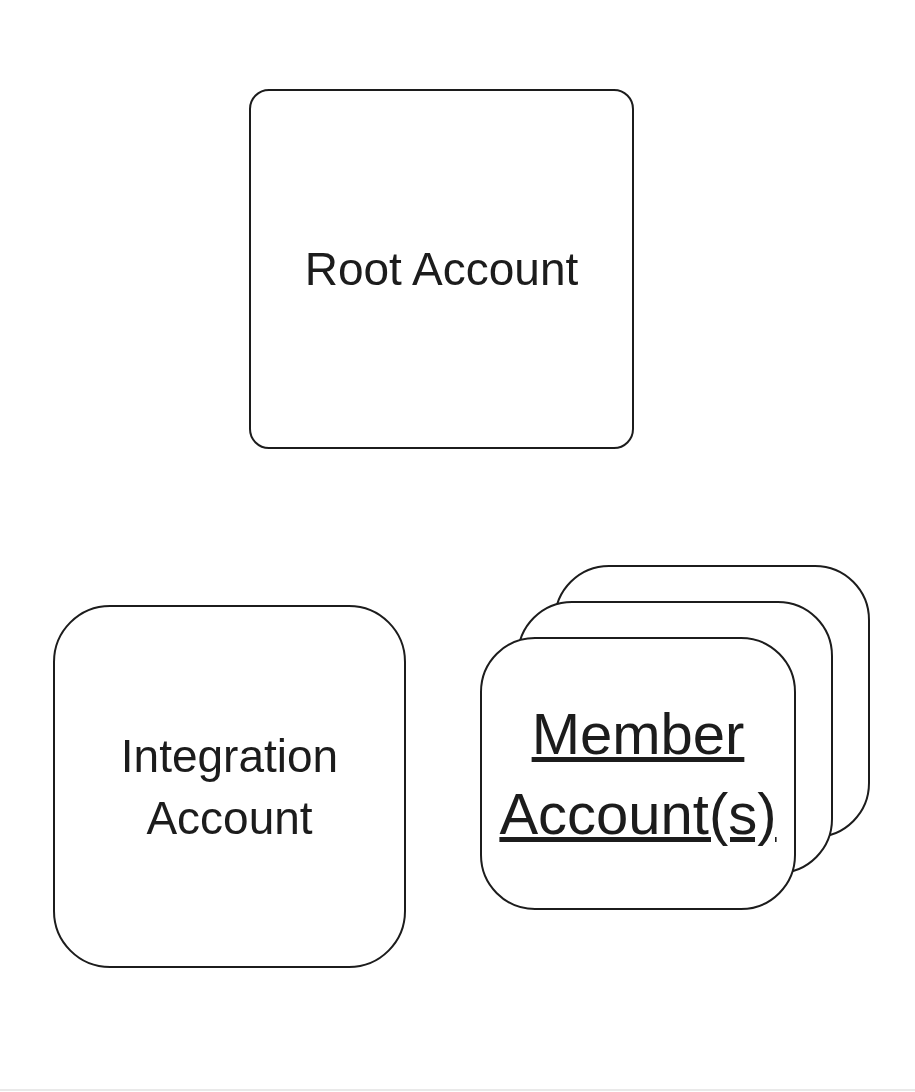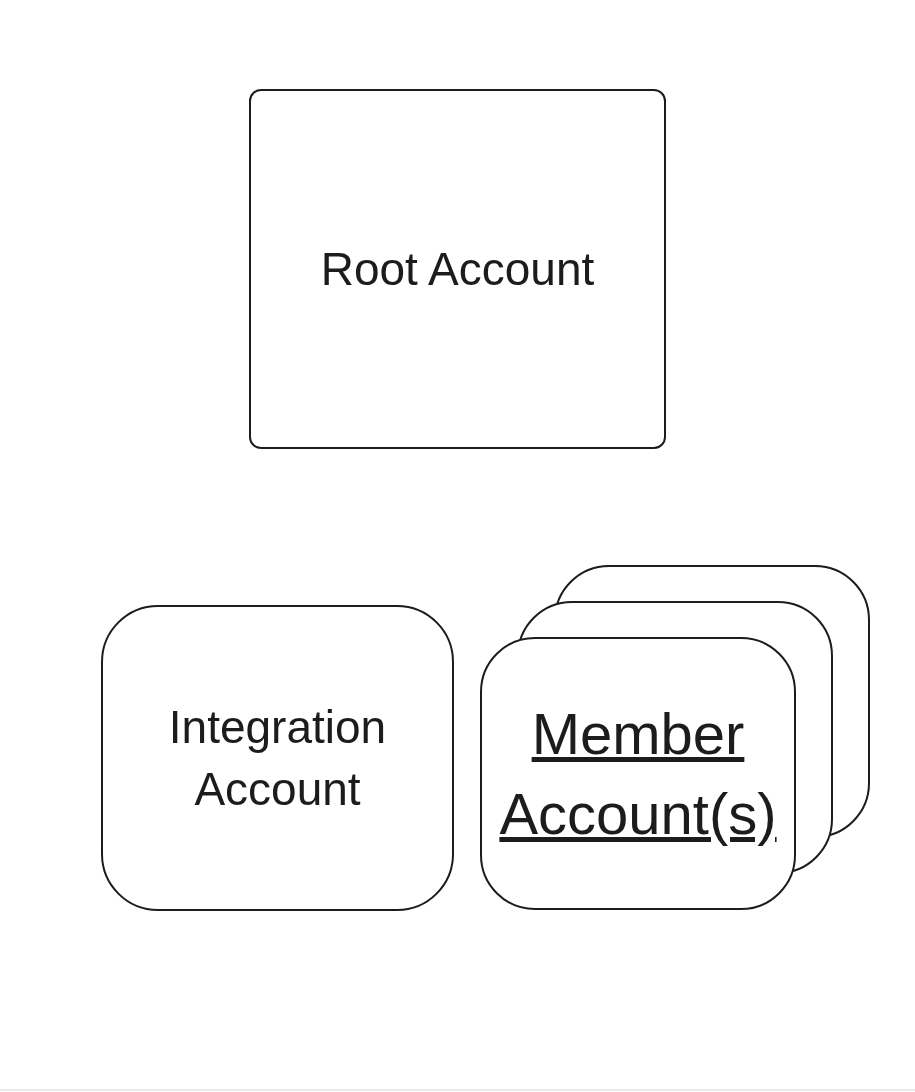--- a/index.html
+++ b/index.html
@@ -23,35 +23,34 @@
     display: flex;
     align-items: center;
     justify-content: center;
     text-align: center;
     color: #1c1c1c;
     white-space: pre-line;
   }
   .node--root {
     left: 249px;
     top: 89px;
-    width: 417px;
+    width: 385px;
     height: 360px;
-    border-radius: 12px;
+    border-radius: 20px;
     font-size: 46px;
     line-height: 62px;
   }
   .node--integration {
     left: 53px;
     top: 605px;
     width: 353px;
-    height: 306px;
+    height: 363px;
     border-radius: 57px;
     font-size: 46px;
     line-height: 62px;
-    margin-left: 48px;
   }
   .stack-card {
     position: absolute;
     box-sizing: border-box;
     width: 316px;
     height: 273px;
     background: #ffffff;
     border: 2px solid #1c1c1c;
     border-radius: 55px;
   }

